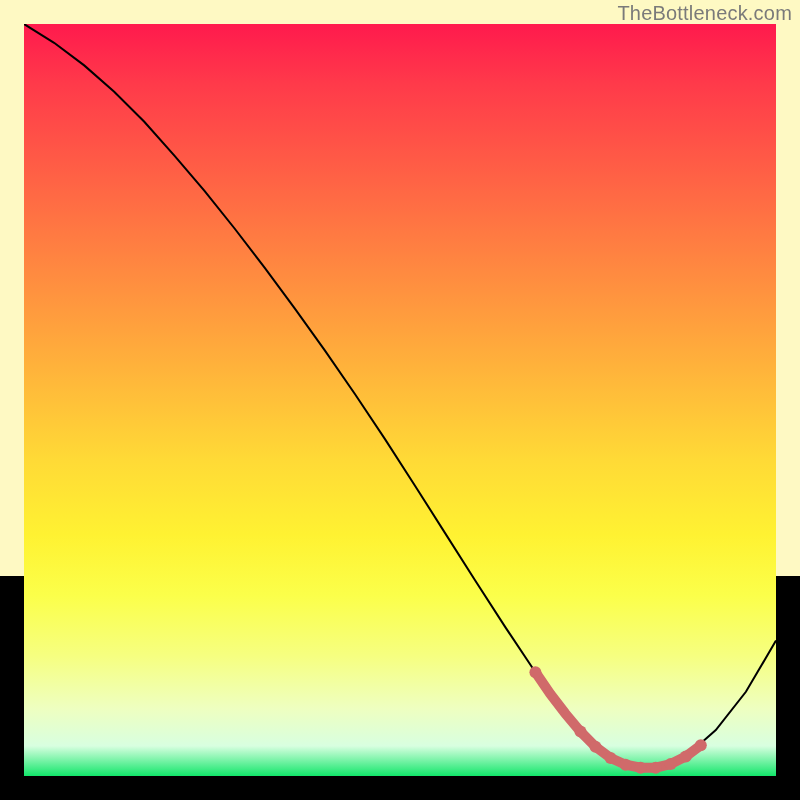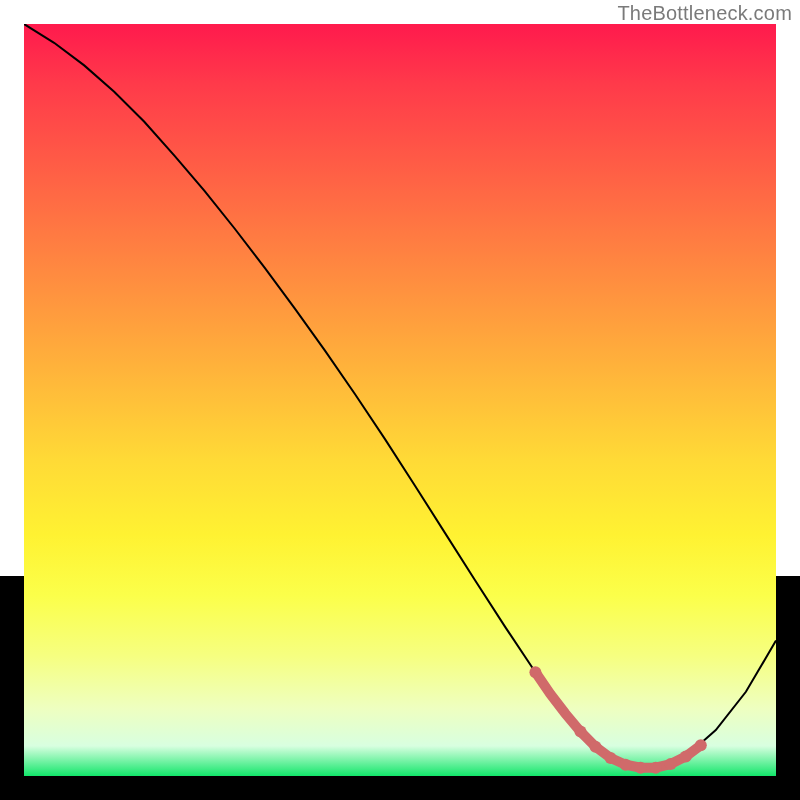--- a/index.html
+++ b/index.html
@@ -10,21 +10,21 @@
     background: #000;
     overflow: hidden;
     font-family: Arial, Helvetica, sans-serif;
   }
   .frame {
     position: absolute;
     left: 0;
     top: 0;
     width: 800px;
     height: 576px;
-    background: #ffffff;
+    background: #fef9c3;
   }
   .plot-area {
     position: absolute;
     left: 24px;
     top: 24px;
     width: 752px;
     height: 752px;
     
     background: linear-gradient(to bottom,
       #ff1a4d 0%,

